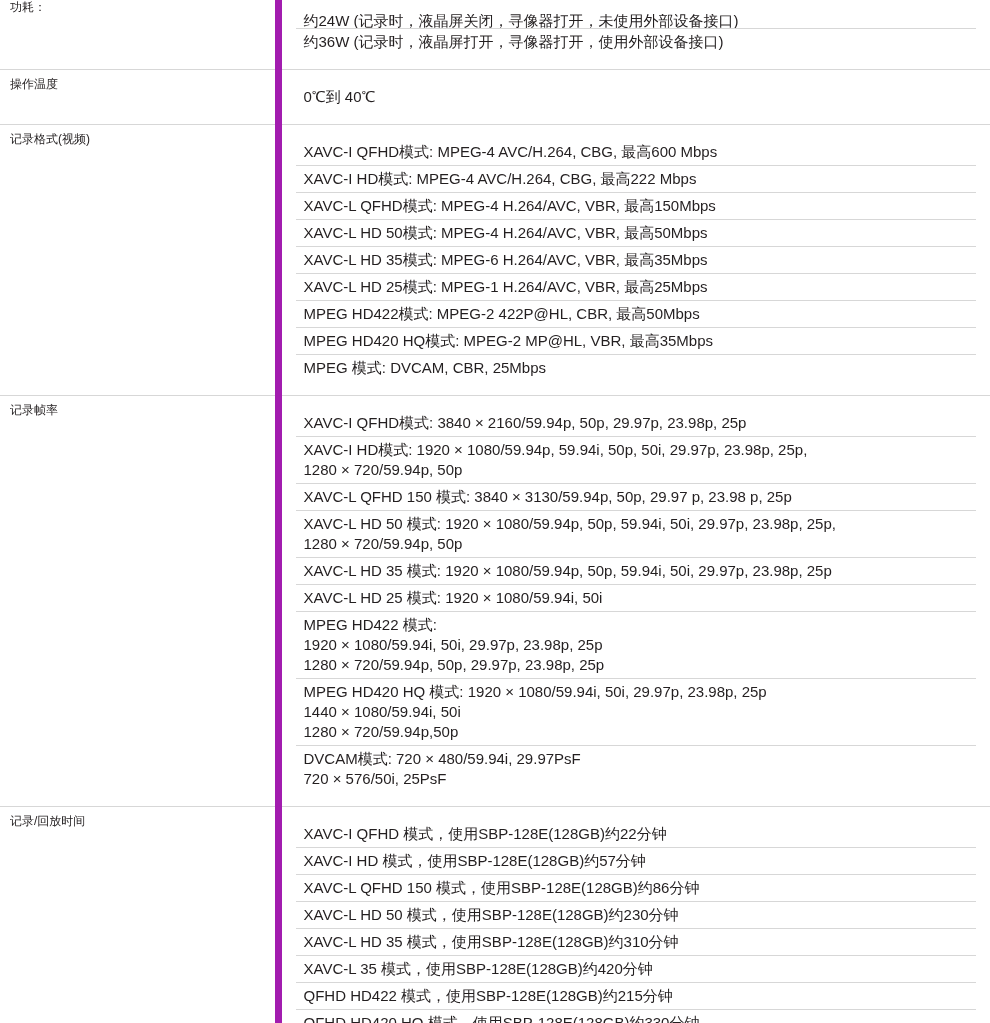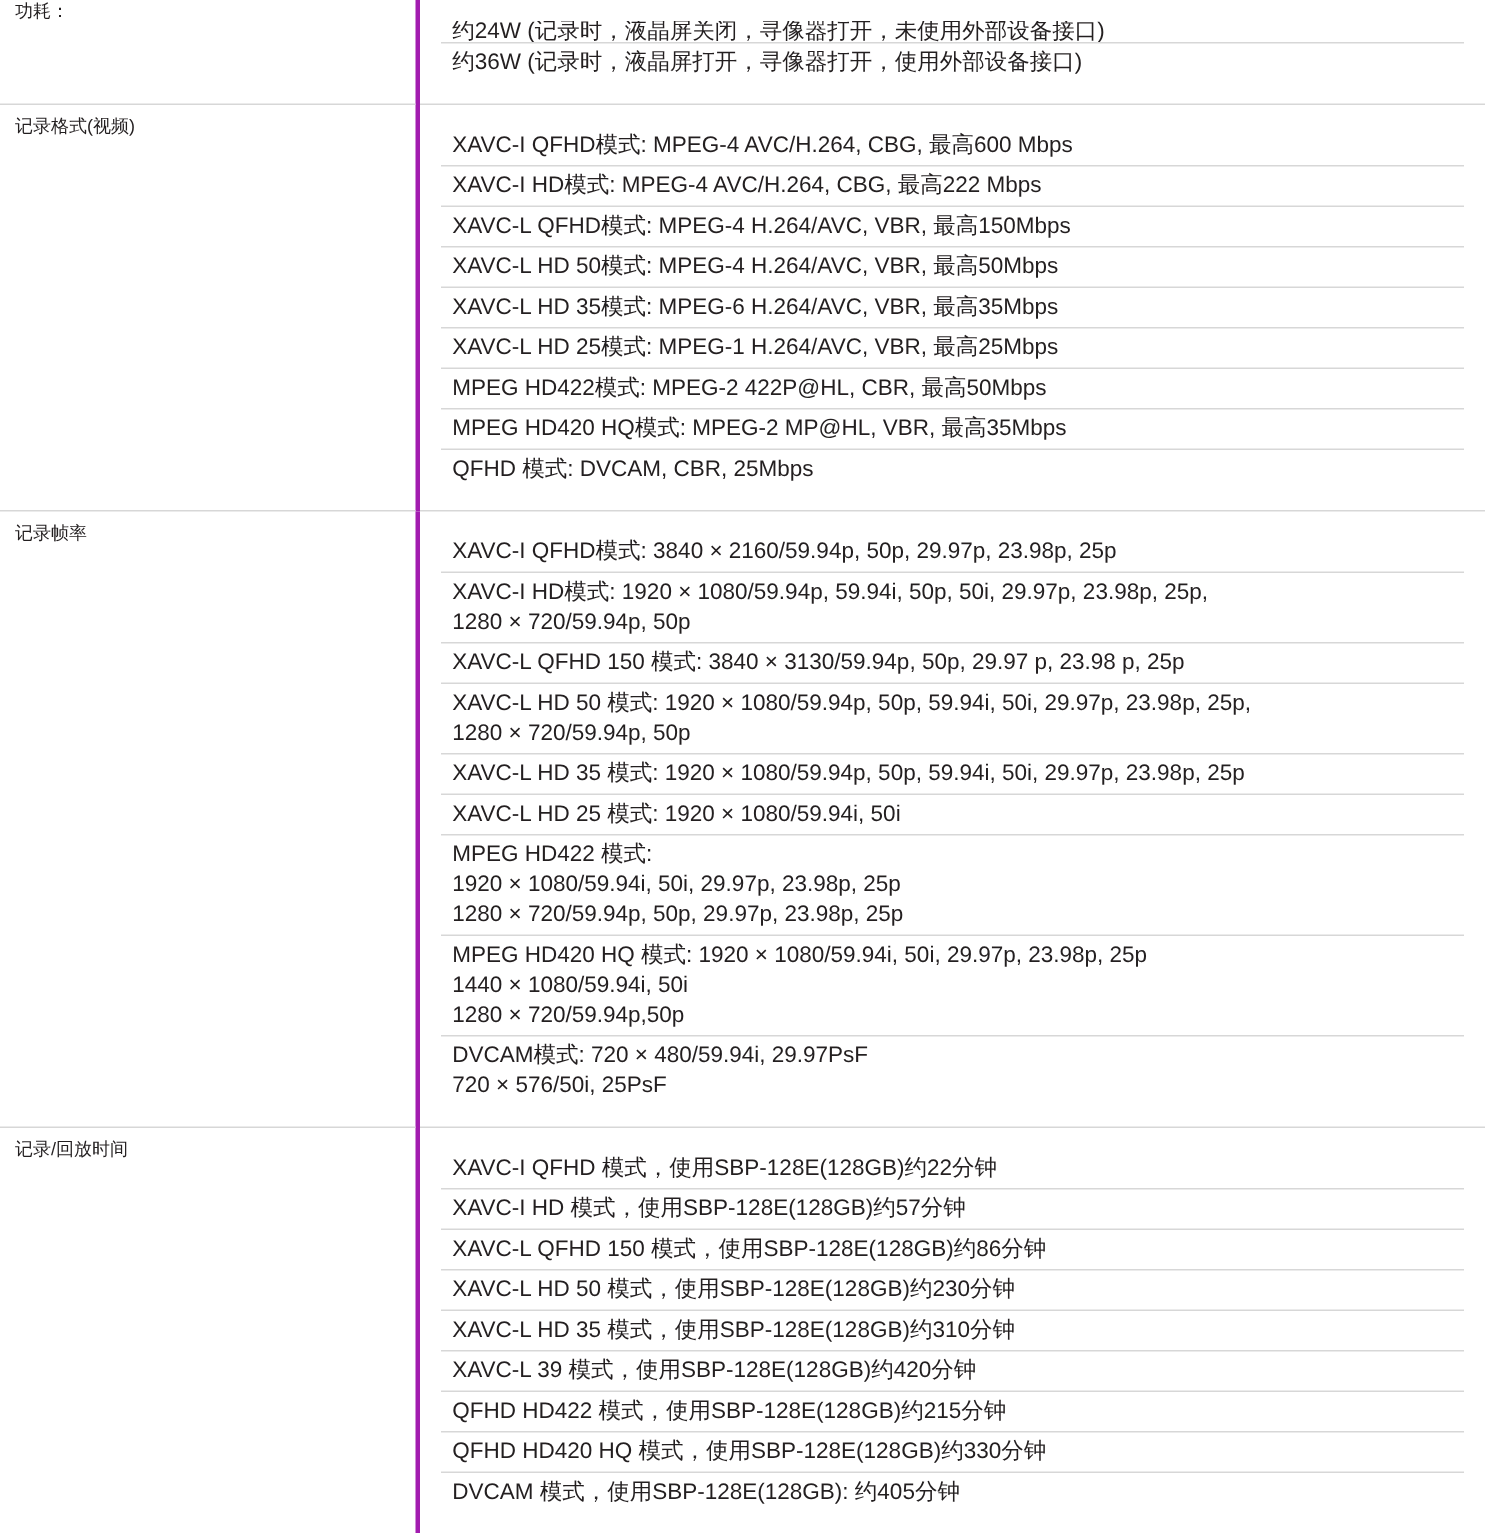--- a/index.html
+++ b/index.html
@@ -28,21 +28,21 @@
     font-size: 12px;
     line-height: 20px;
     color: #231f20;
     border-top: 1px solid #d7d7d7;
     background: #ffffff;
     white-space: nowrap;
   }
   td.value-cell {
     padding: 14px;
     border-top: 1px solid #d7d7d7;
-    border-left: 3px solid #a21caf;
+    border-left: 7px solid #a21caf;
     background: #ffffff;
   }
   .value-line {
     padding: 3px 6px 3px 8px;
     font-size: 15px;
     line-height: 20px;
     border-top: 1px solid #d7d7d7;
     white-space: pre-wrap;
   }
   .value-line:first-child {
@@ -72,37 +72,45 @@
     <tr class="row clip-top">
       <td class="label-cell">
         <span>功耗：</span>
       </td>
       <td class="value-cell">
         <div class="value-line">约24W (记录时，液晶屏关闭，寻像器打开，未使用外部设备接口)</div>
         <div class="value-line">约36W (记录时，液晶屏打开，寻像器打开，使用外部设备接口)</div>
       </td>
     </tr>
 
+    <tr class="row">
+      <td class="label-cell">
+        <span>操作温度</span>
+      </td>
+      <td class="value-cell">
+        <div class="value-line">0℃到 40℃</div>
+      </td>
+    </tr>
 
 
 
     <tr class="row">
       <td class="label-cell">
         <span>记录格式(视频)</span>
       </td>
       <td class="value-cell">
         <div class="value-line">XAVC-I QFHD模式: MPEG-4 AVC/H.264, CBG, 最高600 Mbps</div>
         <div class="value-line">XAVC-I HD模式: MPEG-4 AVC/H.264, CBG, 最高222 Mbps</div>
         <div class="value-line">XAVC-L QFHD模式: MPEG-4 H.264/AVC, VBR, 最高150Mbps</div>
         <div class="value-line">XAVC-L HD 50模式: MPEG-4 H.264/AVC, VBR, 最高50Mbps</div>
         <div class="value-line">XAVC-L HD 35模式: MPEG-6 H.264/AVC, VBR, 最高35Mbps</div>
         <div class="value-line">XAVC-L HD 25模式: MPEG-1 H.264/AVC, VBR, 最高25Mbps</div>
         <div class="value-line">MPEG HD422模式: MPEG-2 422P@HL, CBR, 最高50Mbps</div>
         <div class="value-line">MPEG HD420 HQ模式: MPEG-2 MP@HL, VBR, 最高35Mbps</div>
-        <div class="value-line">QFHD 模式: DVCAM, CBR, 25Mbps</div>
+        <div class="value-line">MPEG 模式: DVCAM, CBR, 25Mbps</div>
       </td>
     </tr>
 
     <tr class="row">
       <td class="label-cell">
         <span>记录帧率</span>
       </td>
       <td class="value-cell">
         <div class="value-line">XAVC-I QFHD模式: 3840 × 2160/59.94p, 50p, 29.97p, 23.98p, 25p</div>
         <div class="value-line">XAVC-I HD模式: 1920 × 1080/59.94p, 59.94i, 50p, 50i, 29.97p, 23.98p, 25p,
@@ -126,21 +134,21 @@
     <tr class="row">
       <td class="label-cell">
         <span>记录/回放时间</span>
       </td>
       <td class="value-cell">
         <div class="value-line">XAVC-I QFHD 模式，使用SBP-128E(128GB)约22分钟</div>
         <div class="value-line">XAVC-I HD 模式，使用SBP-128E(128GB)约57分钟</div>
         <div class="value-line">XAVC-L QFHD 150 模式，使用SBP-128E(128GB)约86分钟</div>
         <div class="value-line">XAVC-L HD 50 模式，使用SBP-128E(128GB)约230分钟</div>
         <div class="value-line">XAVC-L HD 35 模式，使用SBP-128E(128GB)约310分钟</div>
-        <div class="value-line">XAVC-L 39 模式，使用SBP-128E(128GB)约420分钟</div>
+        <div class="value-line">XAVC-L 35 模式，使用SBP-128E(128GB)约420分钟</div>
         <div class="value-line">QFHD HD422 模式，使用SBP-128E(128GB)约215分钟</div>
         <div class="value-line">QFHD HD420 HQ 模式，使用SBP-128E(128GB)约330分钟</div>
         <div class="value-line">DVCAM 模式，使用SBP-128E(128GB): 约405分钟</div>
       </td>
     </tr>
 
   </tbody>
 </table>
 
 </body></html>

